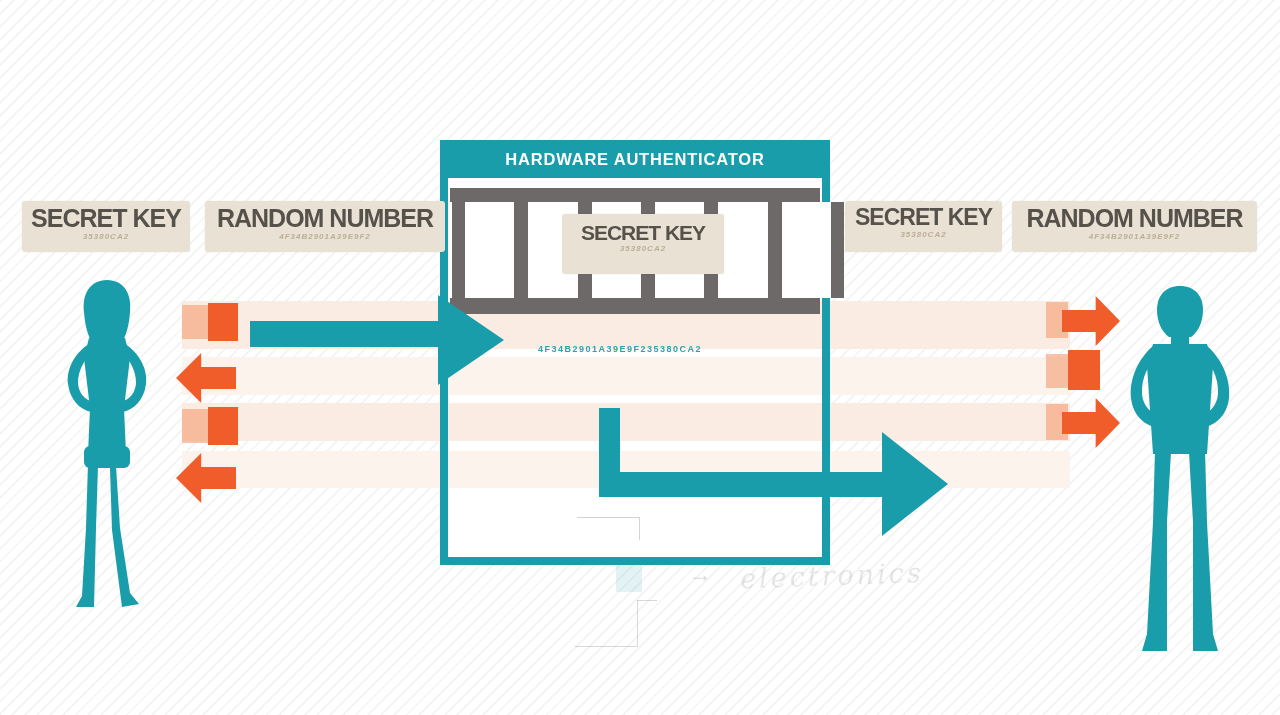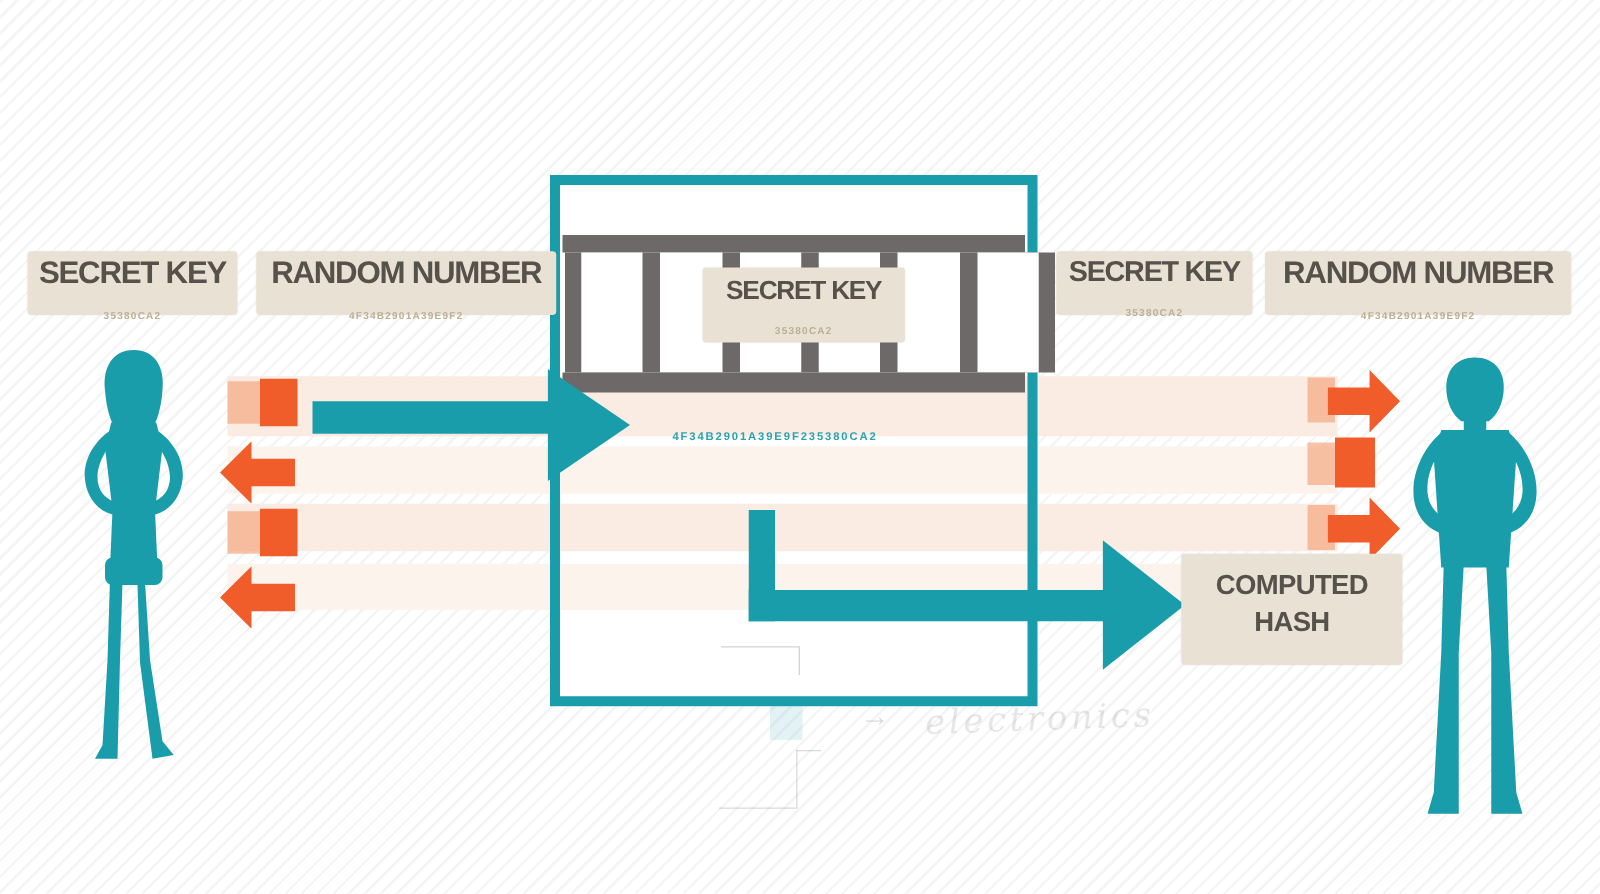--- a/index.html
+++ b/index.html
@@ -18,21 +18,21 @@
   .band.light{background:#fdf3ed;}
   
   .plabel{
     position:absolute;z-index:6;background:#e9e2d4;border-radius:3px;
     text-align:center;padding-top:5px;box-shadow:0 0 0 1px rgba(0,0,0,0.02);
   }
   .plabel .t{
     font-weight:bold;font-size:25px;letter-spacing:-1px;color:#55514b;line-height:1;
   }
   .plabel .v{
-    font-size:8px;letter-spacing:1px;color:#bcae94;line-height:1;margin-top:18px;font-weight:bold;
+    font-size:8px;letter-spacing:1px;color:#bcae94;line-height:1;margin-top:2px;font-weight:bold;font-style:italic;
   }
   
   .oarrow-left{
     position:absolute;z-index:4;background:#f15c2b;
     clip-path:polygon(0% 50%, 42% 0%, 42% 28%, 100% 28%, 100% 72%, 42% 72%, 42% 100%);
   }
   .oarrow-right{
     position:absolute;z-index:4;background:#f15c2b;
     clip-path:polygon(100% 50%, 58% 0%, 58% 28%, 0% 28%, 0% 72%, 58% 72%, 58% 100%);
   }
@@ -109,20 +109,24 @@
   <div class="otail" style="left:1046px;top:302px;width:22px;height:36px;"></div>
   <div class="oarrow-right" style="left:1062px;top:296px;width:58px;height:50px;"></div>
   <div class="otail" style="left:1046px;top:354px;width:22px;height:34px;"></div>
   <div class="oblock" style="left:1068px;top:350px;width:32px;height:40px;"></div>
   <div class="otail" style="left:1046px;top:404px;width:22px;height:36px;"></div>
   <div class="oarrow-right" style="left:1062px;top:398px;width:58px;height:50px;"></div>
 
   <div class="abs" style="left:440px;top:140px;width:390px;height:425px;background:#ffffff;z-index:2;"></div>
 
   <div class="abs" style="left:440px;top:140px;width:390px;height:425px;border:8px solid #1a9daa;z-index:4;"></div>
+  <div class="abs" style="left:440px;top:140px;width:390px;height:38px;background:#1a9daa;z-index:4;
+              display:flex;align-items:center;justify-content:center;">
+    <span style="color:#ffffff;font-weight:bold;font-size:16.5px;letter-spacing:0.8px;">HARDWARE AUTHENTICATOR</span>
+  </div>
 
   <div class="graybar" style="left:450px;top:188px;width:370px;height:14px;"></div>
   <div class="cellrow" style="left:452px;top:202px;width:366px;height:96px;">
     <div class="cell"></div>
     <div class="cell"></div>
     <div class="cell"></div>
     <div class="cell"></div>
     <div class="cell"></div>
     <div class="cell"></div>
   </div>
@@ -158,17 +162,14 @@
 
   <div class="plabel" style="left:845px;top:201px;width:157px;height:46px;">
     <div class="t" style="font-size:23px;">SECRET KEY</div>
     <div class="v">35380CA2</div>
   </div>
   <div class="plabel" style="left:1012px;top:201px;width:245px;height:46px;">
     <div class="t">RANDOM NUMBER</div>
     <div class="v">4F34B2901A39E9F2</div>
   </div>
 
-  <div class="plabel" style="left:945px;top:443px;width:177px;height:79px;padding-top:10px;">
-    <div class="t" style="font-size:22px;line-height:1.35;letter-spacing:-0.5px;">COMPUTED HASH</div>
-  </div>
 
 </div>
 
 </body></html>

